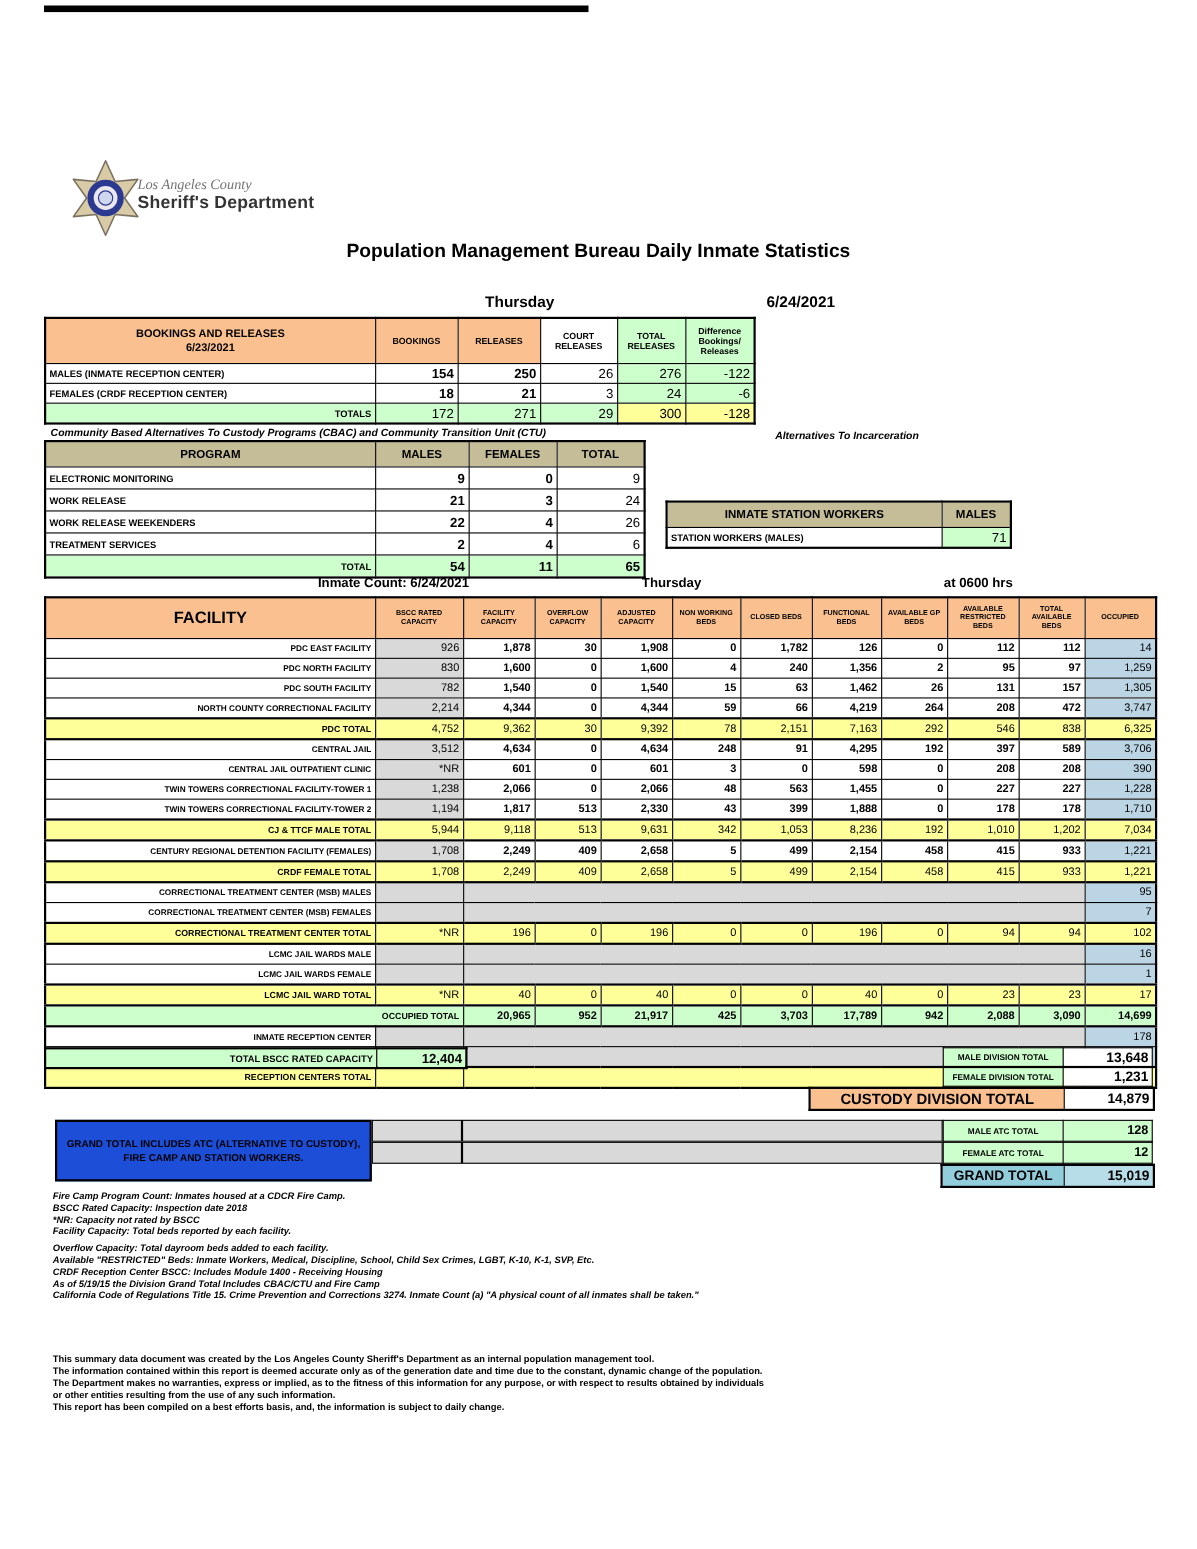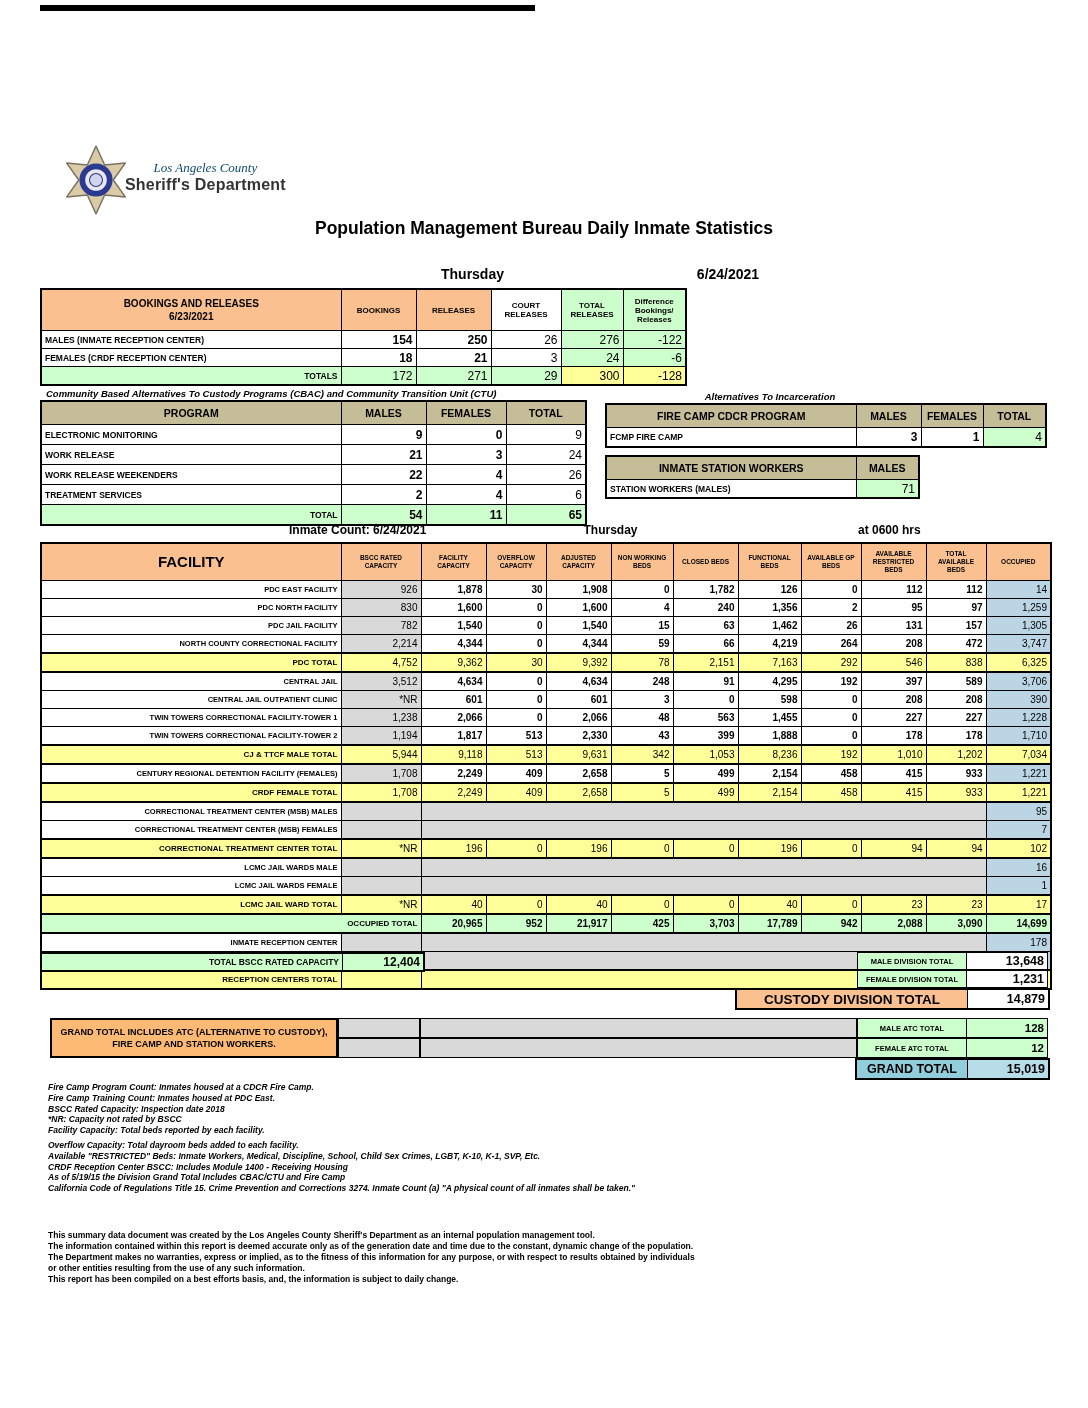--- a/index.html
+++ b/index.html
@@ -1,20 +1,20 @@
 <!DOCTYPE html>
 <html><head>
 <meta charset="utf-8">
 <style>
   html,body{margin:0;padding:0;background:#ffffff;}
   .canvas{position:relative;width:1088px;height:1408px;background:#fff;font-family:"Liberation Sans",sans-serif;color:#000;overflow:hidden;}
   .abs{position:absolute;}
   .topbar{left:40px;top:5px;width:495px;height:6px;background:#000;}
   
-  .logo-county{font-family:"Liberation Serif",serif;font-style:italic;font-size:13px;color:#0c4a6e;text-align:center;}
+  .logo-county{font-family:"Liberation Serif",serif;font-style:italic;font-size:13px;color:#737373;}
   .logo-dept{font-size:16px;font-weight:bold;color:#333;letter-spacing:.2px;margin-top:0px;}
   .doc-title{left:0;top:218px;width:1088px;text-align:center;font-size:17.5px;font-weight:bold;}
   .day-lbl{left:400px;top:266px;width:145px;text-align:center;font-size:14px;font-weight:bold;}
   .date-lbl{left:668px;top:266px;width:120px;text-align:center;font-size:14px;font-weight:bold;}
   
   table.tbl{border-collapse:collapse;table-layout:fixed;border:2px solid #000;}
   table.tbl th,table.tbl td{border:1px solid #000;overflow:hidden;padding:0 3px;}
   .num{text-align:right;font-size:12px;}
   .b{font-weight:bold;}
   .bg-green{background:#CCFFCC;}
@@ -58,21 +58,21 @@
   
   .mini{border-collapse:collapse;table-layout:fixed;}
   .mini td{border:1px solid #000;overflow:hidden;padding:0 3px;}
   .sum-lbl{font-size:7.5px;font-weight:bold;text-align:center;background:#CCFFCC;}
   .sum-val{font-size:12.5px;font-weight:bold;text-align:right;background:#fff;}
   .custody-lbl{font-size:13.5px;font-weight:bold;text-align:center;background:#FAC090;}
   .grand-lbl{font-size:12.5px;font-weight:bold;text-align:center;background:#92CDDC;}
   .grand-val{font-size:12.5px;font-weight:bold;text-align:right;background:#B7DEE8;}
   .mini.heavy{border:2px solid #000;}
   
-  .atc-note{left:50px;top:1018px;width:288px;height:40px;background:#fdba74;border:2px solid #000;box-sizing:border-box;
+  .atc-note{left:50px;top:1018px;width:288px;height:56px;background:#1d4ed8;border:2px solid #000;box-sizing:border-box;
             font-size:9px;font-weight:bold;text-align:center;display:flex;align-items:center;justify-content:center;line-height:12px;padding:0 6px;}
   .gray-strip{background:#D9D9D9;border:1px solid #000;box-sizing:border-box;}
   
   .footnotes{left:48px;top:1082px;width:700px;font-size:8.5px;font-style:italic;font-weight:600;line-height:10.8px;}
   .disclaimer{left:48px;top:1230px;width:760px;font-size:8.5px;font-weight:600;line-height:11px;}
 </style>
 </head>
 <body>
 
 <div class="canvas">
@@ -189,44 +189,20 @@
         <tr style="height: 16px;">
           <td class="lblr bg-green">TOTAL</td>
           <td class="num b bg-green">54</td>
           <td class="num b bg-green">11</td>
           <td class="num b bg-green">65</td>
         </tr>
       </tbody>
   </table>
 
   <div class="abs ati-title">Alternatives To Incarceration</div>
-  <table class="abs tbl fire">
-    <colgroup>
-        <col style="width:250px">
-        <col style="width:65px">
-        <col style="width:62px">
-        <col style="width:63px">
-      </colgroup>
-    <thead>
-      <tr>
-        <th>FIRE CAMP CDCR PROGRAM</th>
-        <th>MALES</th>
-        <th>FEMALES</th>
-        <th>TOTAL</th>
-      </tr>
-    </thead>
-    <tbody>
-      <tr>
-        <td class="lbl">FCMP FIRE CAMP</td>
-        <td class="num b">3</td>
-        <td class="num b">1</td>
-        <td class="num bg-green">4</td>
-      </tr>
-    </tbody>
-  </table>
   <table class="abs tbl station">
     <colgroup>
         <col style="width:250px">
         <col style="width:63px">
       </colgroup>
     <thead>
       <tr>
         <th>INMATE STATION WORKERS</th>
         <th>MALES</th>
       </tr>
@@ -297,21 +273,21 @@
           <td class="num b">1,600</td>
           <td class="num b">4</td>
           <td class="num b">240</td>
           <td class="num b">1,356</td>
           <td class="num b">2</td>
           <td class="num b">95</td>
           <td class="num b">97</td>
           <td class="num bg-blue">1,259</td>
         </tr>
         <tr>
-          <td class="flbl">PDC JAIL FACILITY</td>
+          <td class="flbl">PDC SOUTH FACILITY</td>
           <td class="num bg-gray">782</td>
           <td class="num b">1,540</td>
           <td class="num b">0</td>
           <td class="num b">1,540</td>
           <td class="num b">15</td>
           <td class="num b">63</td>
           <td class="num b">1,462</td>
           <td class="num b">26</td>
           <td class="num b">131</td>
           <td class="num b">157</td>
@@ -588,21 +564,20 @@
     <tbody>
         <tr>
       <td class="grand-lbl" style="width:104px;height:18px;">GRAND TOTAL</td>
       <td class="grand-val" style="width:74px;">15,019</td>
     </tr>
   </tbody>
     </table>
 
   <div class="abs footnotes" id="footnotes">
       <div>Fire Camp Program Count: Inmates housed at a CDCR Fire Camp.</div>
-      <div>Fire Camp Training Count: Inmates housed at PDC East.</div>
       <div>BSCC Rated Capacity: Inspection date 2018</div>
       <div>*NR: Capacity not rated by BSCC</div>
       <div>Facility Capacity: Total beds reported by each facility.</div>
       <div style="margin-top: 4px;">Overflow Capacity: Total dayroom beds added to each facility.</div>
       <div>Available "RESTRICTED" Beds: Inmate Workers, Medical, Discipline, School, Child Sex Crimes,  LGBT, K-10, K-1, SVP, Etc.</div>
       <div>CRDF Reception Center BSCC: Includes Module 1400 - Receiving Housing</div>
       <div>As of 5/19/15 the Division Grand Total Includes CBAC/CTU and Fire Camp</div>
       <div>California Code of Regulations Title 15. Crime Prevention and Corrections 3274. Inmate Count (a) "A physical count of all inmates shall be taken."</div>
     </div>
   <div class="abs disclaimer" id="disclaimer">

